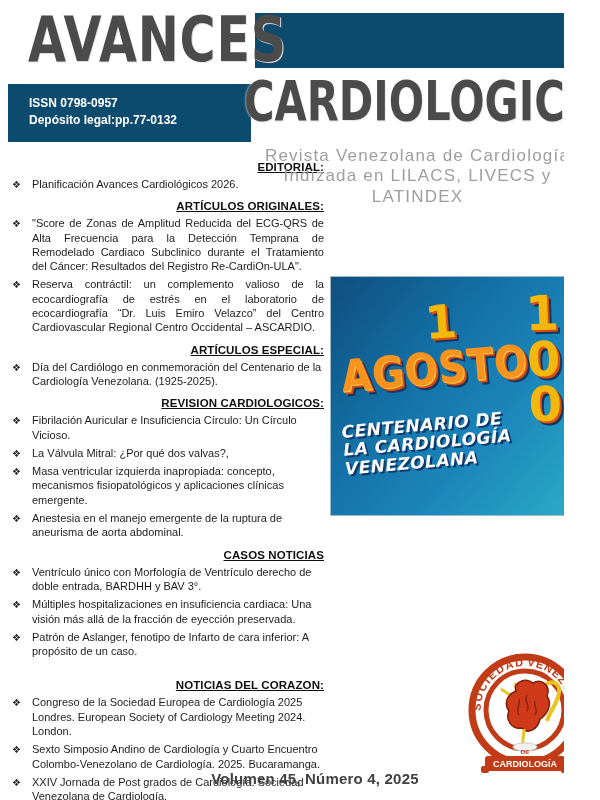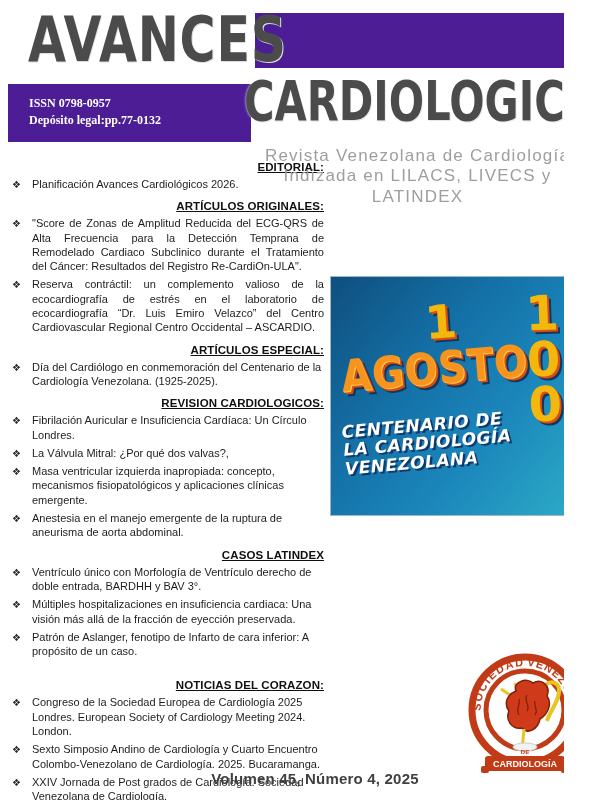--- a/index.html
+++ b/index.html
@@ -1,20 +1,20 @@
 <!DOCTYPE html>
 <html><head>
 <meta charset="utf-8">
 <style>
   html,body{margin:0;padding:0;background:#ffffff;}
   .page{position:relative;width:564px;height:800px;background:#fff;overflow:hidden;
         font-family:"Liberation Sans",sans-serif;}
 
   
-  .orange{background:#4c1d95;font-family:Liberation Serif, serif;}
+  .orange{background:#0c4a6e;}
   .rect-top-right{position:absolute;left:255px;top:13px;width:345px;height:55px;z-index:1;}
   .rect-issn{position:absolute;left:8px;top:84px;width:243px;height:58px;z-index:1;
              color:#fff;font-weight:bold;font-size:12px;line-height:1.45;
              padding:11px 0 0 21px;box-sizing:border-box;}
   .rect-right-strip{position:absolute;left:590px;top:75px;width:10px;height:72px;z-index:1;}
 
   .masthead{position:absolute;color:#4b4b4b;font-family:"DejaVu Sans",sans-serif;
             font-weight:800;z-index:3;white-space:nowrap;text-shadow:1px 1px 0 #ddd;}
   .t-avances{left:28px;top:4px;font-size:57px;transform:scale(0.86,1.08);transform-origin:left top;
              letter-spacing:1px;}
@@ -108,38 +108,38 @@
       <div class="item">
         <span class="b">❖</span>
         <span class="t">Día del Cardiólogo en conmemoración del Centenario de la Cardiología Venezolana.  (1925-2025).</span>
       </div>
     </div>
 
     <div class="sec">
       <h2>REVISION CARDIOLOGICOS:</h2>
       <div class="item">
         <span class="b">❖</span>
-        <span class="t">Fibrilación Auricular e Insuficiencia Cardíaca: Un Círculo Londres.</span>
+        <span class="t">Fibrilación Auricular e Insuficiencia Círculo: Un Círculo Vicioso.</span>
       </div>
       <div class="item">
         <span class="b">❖</span>
         <span class="t">La Válvula Mitral: ¿Por qué dos valvas?,</span>
       </div>
       <div class="item">
         <span class="b">❖</span>
         <span class="t">Masa ventricular izquierda inapropiada: concepto, mecanismos fisiopatológicos y aplicaciones clínicas emergente.</span>
       </div>
       <div class="item">
         <span class="b">❖</span>
         <span class="t">Anestesia en el manejo emergente de la ruptura de aneurisma de aorta abdominal.</span>
       </div>
     </div>
 
     <div class="sec">
-      <h2>CASOS LATINDEX</h2>
+      <h2>CASOS NOTICIAS</h2>
       <div class="item">
         <span class="b">❖</span>
         <span class="t">Ventrículo único con Morfología de Ventrículo derecho de doble entrada, BARDHH y BAV 3°.</span>
       </div>
       <div class="item">
         <span class="b">❖</span>
         <span class="t">Múltiples hospitalizaciones en insuficiencia cardiaca: Una visión más allá de la fracción de eyección preservada.</span>
       </div>
       <div class="item">
         <span class="b">❖</span>

